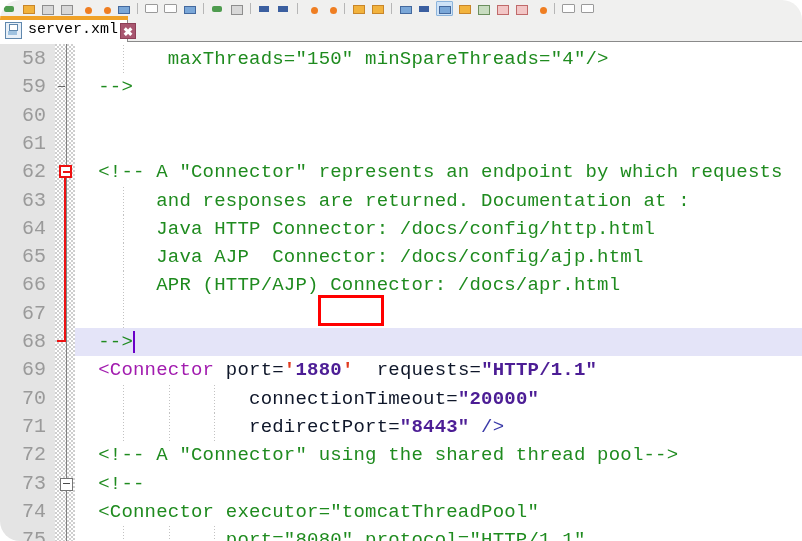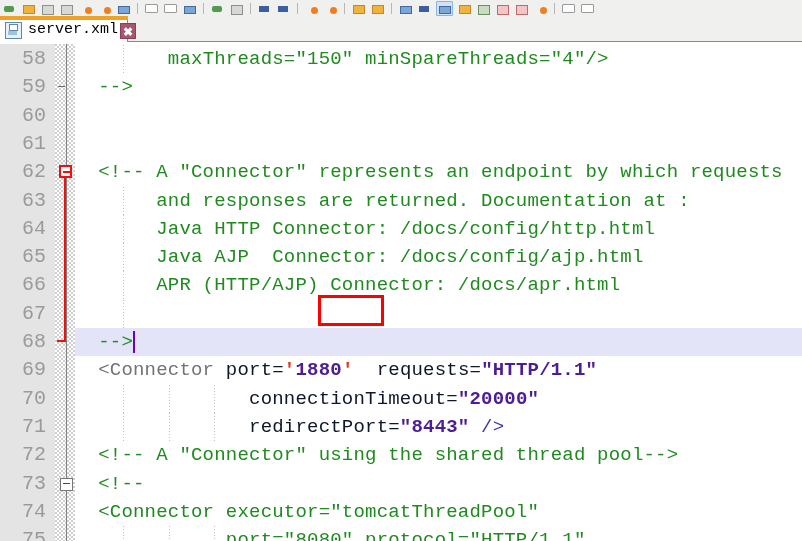--- a/index.html
+++ b/index.html
@@ -2,21 +2,21 @@
 <html><head>
 <meta charset="utf-8">
 <title>server.xml editor</title>
 <style>
   html,body{margin:0;padding:0;}
   body{
     width:802px;height:541px;overflow:hidden;
     background:#ffffff;
     font-family:"Liberation Mono","DejaVu Sans Mono",monospace;
   }
-  #app{position:relative;width:802px;height:541px;overflow:hidden;}
+  #app{position:relative;width:802px;height:541px;overflow:hidden;border-radius:20px;}
 
   
   .toolbar{
     position:absolute;left:0;top:0;width:802px;height:16px;
     background:#f0f0ef;
     display:flex;align-items:center;
     overflow:hidden;
   }
   .tb-icon{
     width:15px;height:13px;margin:0 2px;flex:0 0 auto;
@@ -112,21 +112,21 @@
     font-family:"Liberation Mono","DejaVu Sans Mono",monospace;
     letter-spacing:0.2px;
   }
   .hl-line{
     position:absolute;left:75px;top:0;width:727px;height:28.3px;
     background:#e4e4f8;
   }
 
   
   .c-comment{color:#1f8b1f;}
-  .c-tag{color:#737373;}
+  .c-tag{color:#a21caf;}
   .c-attr{color:#0f172a;}
   .c-val{color:#4c1d95;font-weight:bold;}
   .c-quote{color:#e03a1e;font-weight:bold;}
   .c-punct{color:#3a3aa8;}
 
   
   .iguide{
     position:absolute;top:0;width:1px;height:28.3px;
     background:repeating-linear-gradient(to bottom,#c2c2c2 0 1px,transparent 1px 3px);
   }

